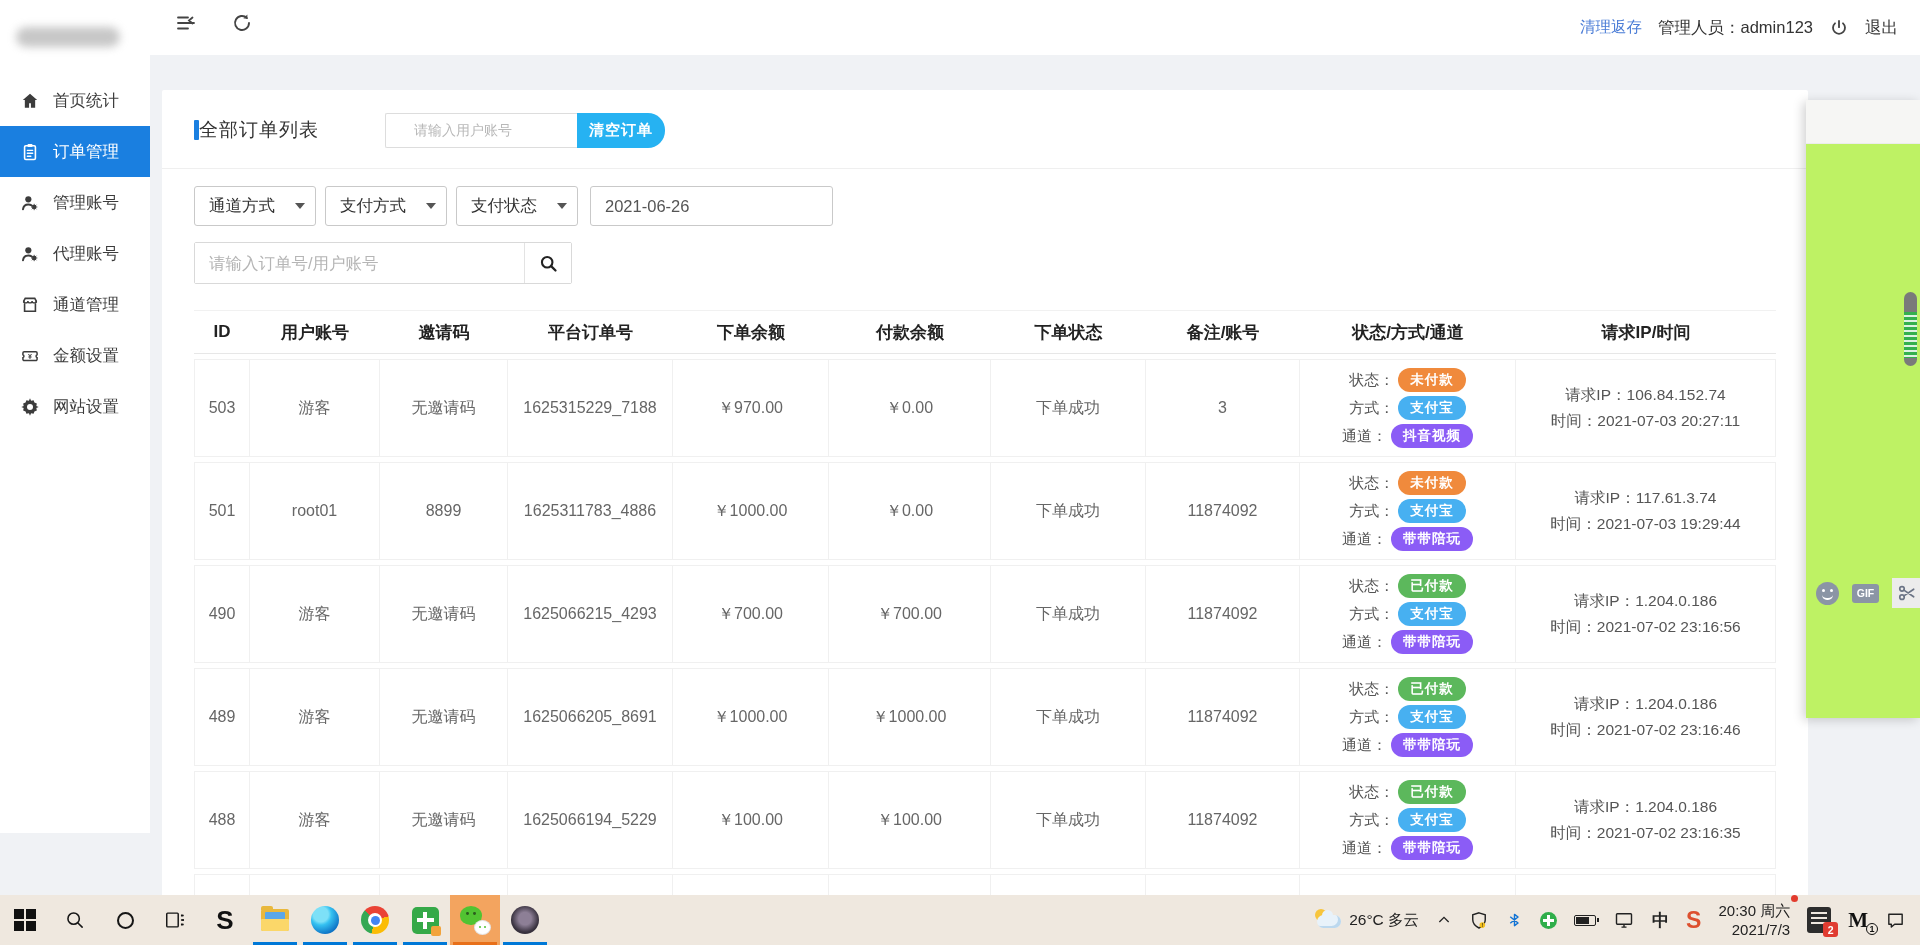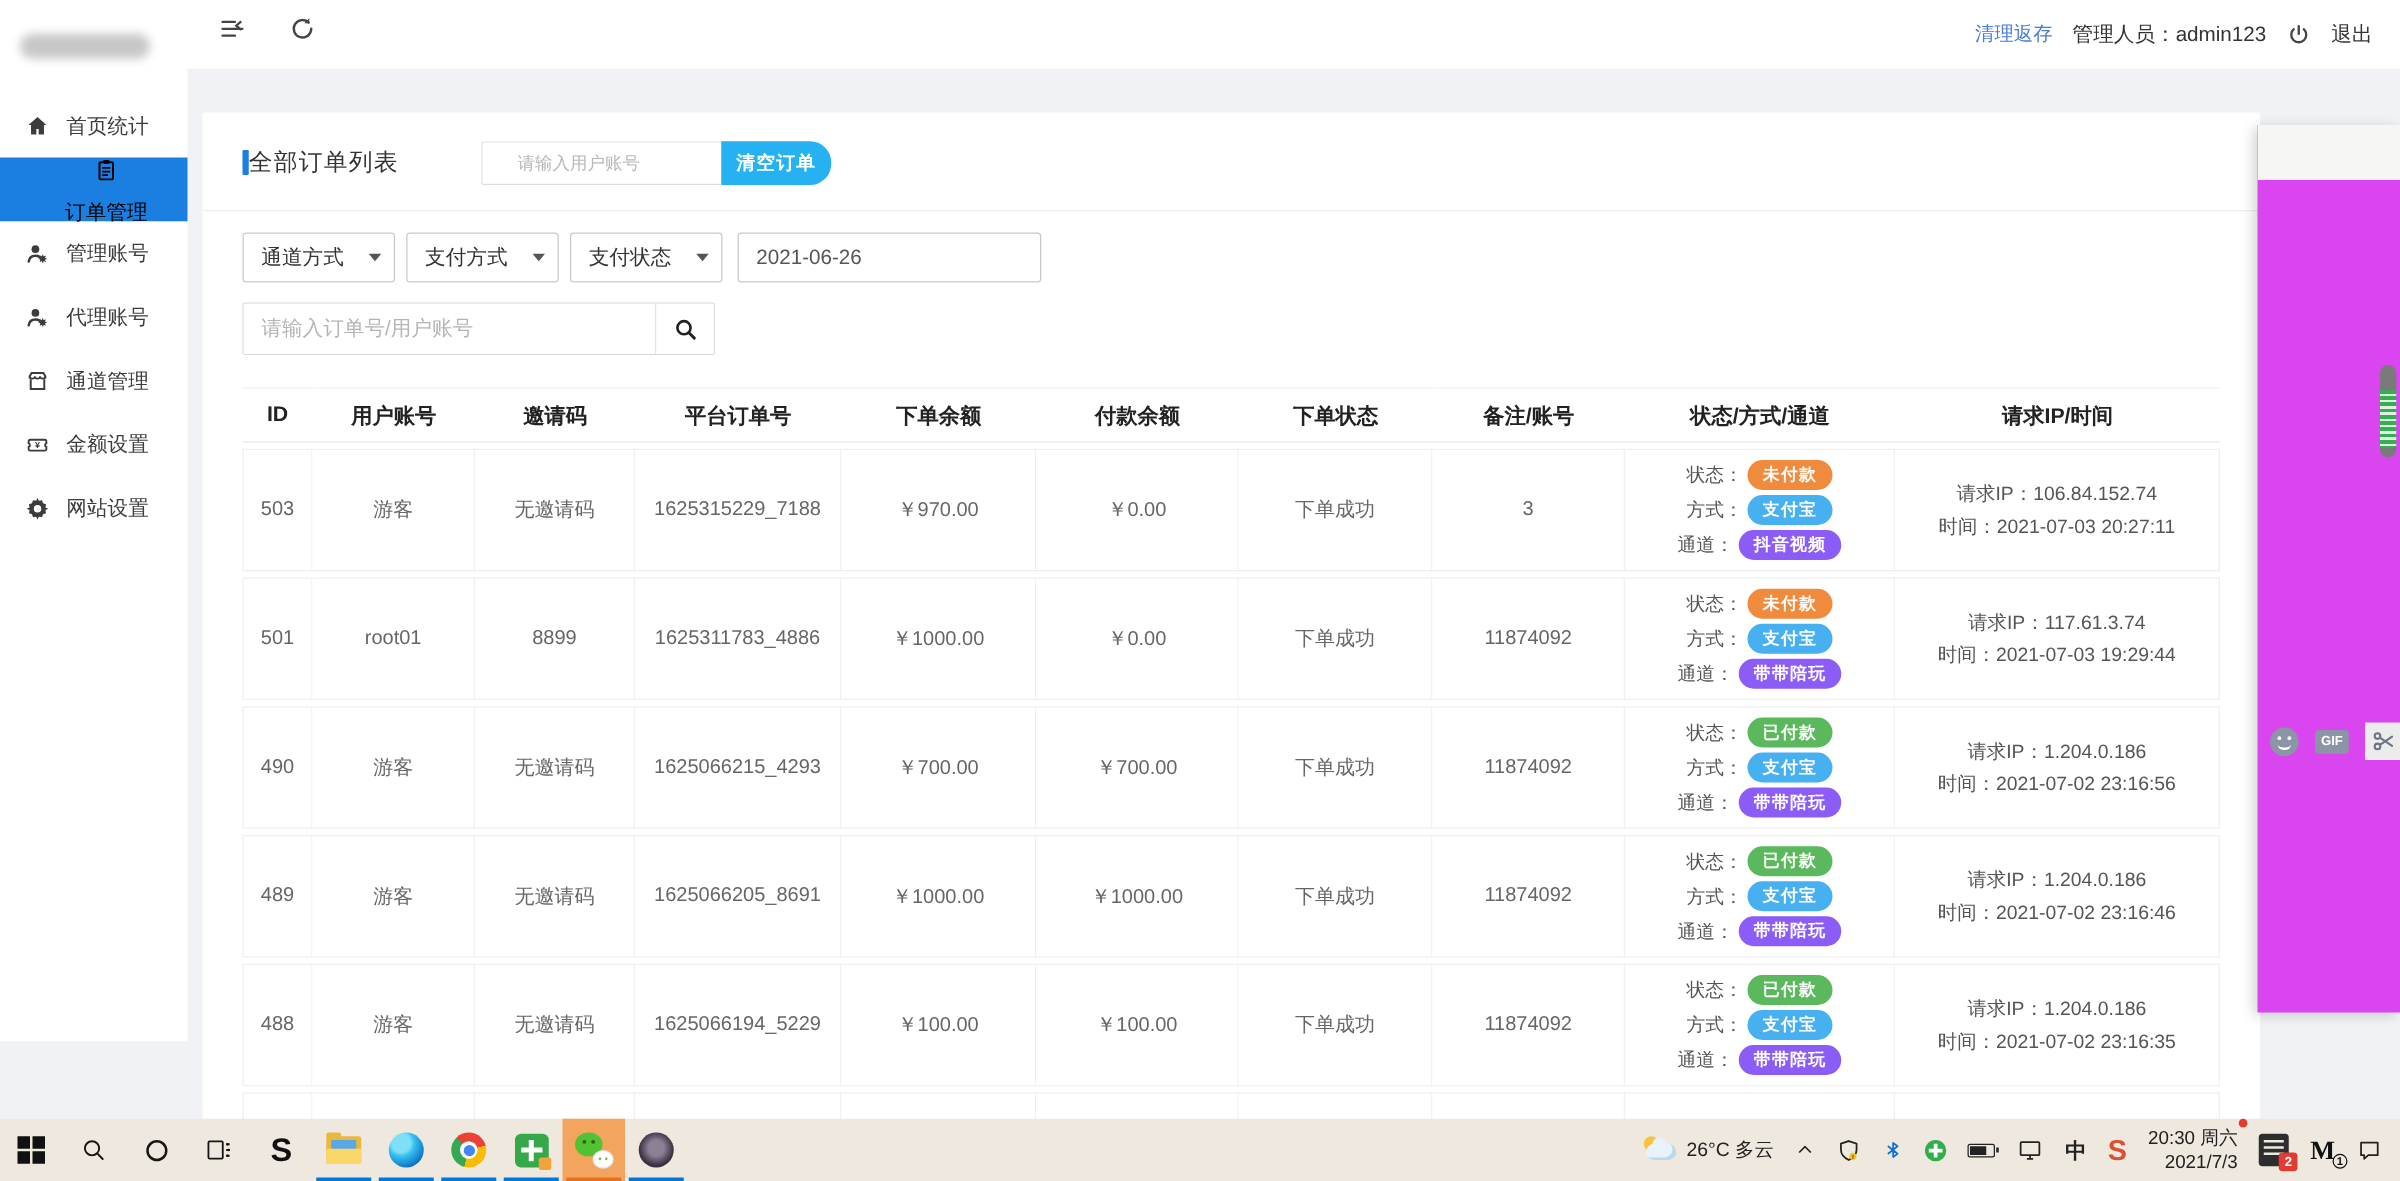--- a/index.html
+++ b/index.html
@@ -18,21 +18,21 @@
   .power-wrap { display:flex; align-items:center; color:#444; }
 
   
   .sidebar { position:absolute; left:0; top:0; width:150px; height:833px; background:#fff; z-index:4; }
   .logo-smudge { position:absolute; left:16px; top:27px; width:104px; height:20px; border-radius:10px;
     background:#9a9a9a; filter:blur(4px); opacity:.55; }
   .menu { position:absolute; top:75px; left:0; width:150px; }
   .menu-item { height:51px; display:flex; align-items:center; padding-left:20px; gap:13px;
     color:#3c3c3c; font-size:16.5px; cursor:pointer; }
   .menu-item svg { flex:0 0 auto; }
-  .menu-item.active { background:#1a7fe0; color:#000000;flex-direction:column; }
+  .menu-item.active { background:#1a7fe0; color:#ffffff; }
 
   
   .content-bg { position:absolute; left:150px; top:55px; width:1770px; height:890px; background:#f0f2f5; }
   .card { position:absolute; left:162px; top:90px; width:1646px; height:855px; background:#fff;
     border-radius:2px; padding:22px 32px 0 32px; overflow:hidden; z-index:1; }
 
   .title-row { display:flex; align-items:center; height:36px; }
   .title-bar { width:5px; height:20px; background:#1a7fe0; border-radius:1px; }
   .page-title { margin-left:0; font-size:19px; color:#333; letter-spacing:1px; }
   .user-search { margin-left:66px; width:192px; height:35px; border:1px solid #ddd; border-right:none;
@@ -73,21 +73,21 @@
   .status-label { color:#555; font-size:15px; margin-right:4px; }
   .badge { display:inline-block; padding:3px 12px; border-radius:12px; color:#fff; font-size:13.5px;
     font-weight:bold; letter-spacing:1px; }
   .badge.orange { background:#f08a3c; }
   .badge.sky { background:#47b0f1; }
   .badge.blue { background:#8b5cf6; }
   .badge.green { background:#5cb85c; }
   .ip-cell .line { margin:5px 0; font-size:15.5px; color:#555; }
 
   
-  .overlay-win { position:absolute; left:1806px; top:100px; width:114px; height:710px; background:#d946ef;
+  .overlay-win { position:absolute; left:1806px; top:100px; width:114px; height:618px; background:#bef264;
     box-shadow:-3px 2px 10px rgba(0,0,0,.18); z-index:5; overflow:hidden; }
   .overlay-top { height:44px; background:#f6f6f4; border-bottom:1px solid #ececec; }
   .scroll-thumb { position:absolute; right:3px; top:192px; width:13px; height:74px; cursor:pointer; }
   .thumb-cap-top { width:13px; height:20px; background:#7a7a7a; border-radius:7px 7px 0 0; }
   .thumb-stripes { width:13px; height:46px;
     background:repeating-linear-gradient(180deg,#35b04e 0 3px,#dff2e2 3px 5px); }
   .thumb-cap-bot { width:13px; height:8px; background:#7a7a7a; border-radius:0 0 7px 7px; }
   .chat-tools { position:absolute; left:10px; top:478px; display:flex; align-items:center; gap:13px; }
   .gif-chip { width:27px; height:19px; background:#8b95a5; border-radius:3px; color:#fff;
     font-size:10.5px; font-weight:bold; display:flex; align-items:center; justify-content:center; cursor:pointer; }

